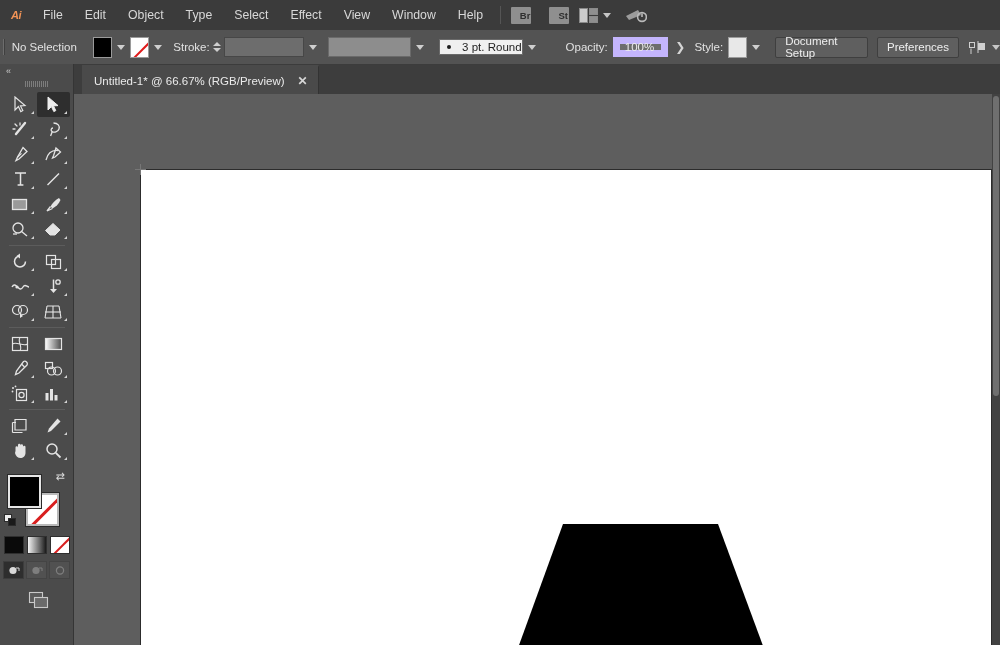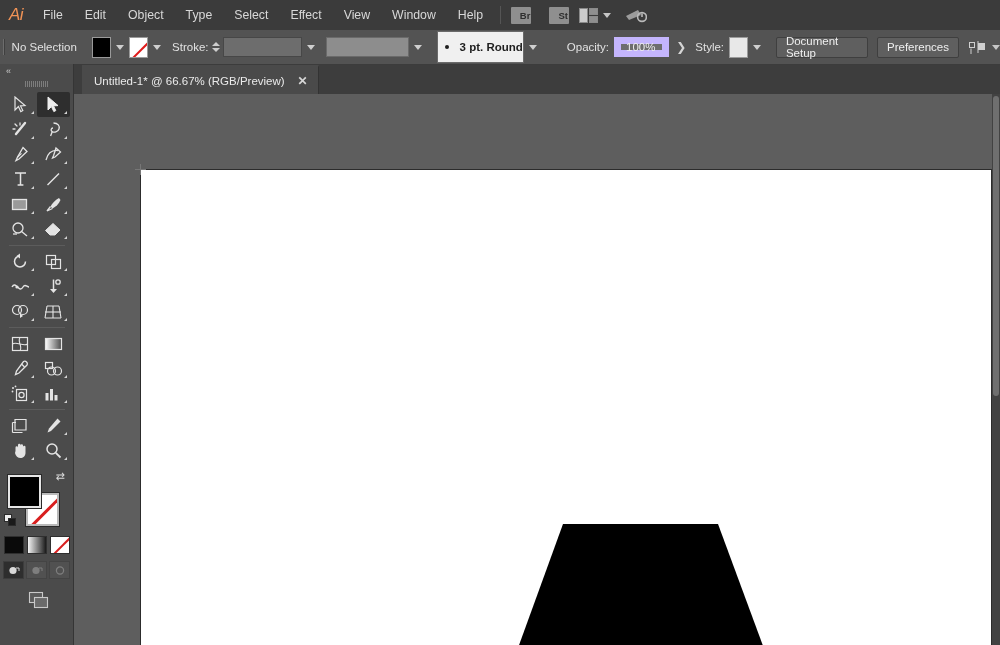--- a/index.html
+++ b/index.html
@@ -14,21 +14,21 @@
 
   
   .menubar {
     position: absolute; left: 0; top: 0; width: 1000px; height: 30px;
     background: #3b3b3b;
     display: flex; align-items: center;
   }
   .ai-logo {
     width: 32px; height: 30px;
     display: flex; align-items: center; justify-content: center;
-    color: #f19356; font-size: 17px; font-weight: normal;
+    color: #f19356; font-size: 11px; font-weight: bold;
     font-style: italic; letter-spacing: -0.5px;
   }
   .menu-item {
     height: 30px; padding: 0 11px;
     display: flex; align-items: center;
     color: #d8d8d8; font-size: 12.3px; white-space: nowrap;
   }
   .menu-sep {
     width: 1px; height: 18px; background: #555; margin: 0 6px;
   }
@@ -90,24 +90,24 @@
   .field {
     height: 20px; background: #6d6d6d;
     border: 1px solid #474747;
     display: flex; align-items: center;
     color: #ececec; font-size: 11.5px;
     padding: 0 5px;
   }
   .field-wide { width: 92px; }
   .field-profile { width: 96px; background: #8d8d8d; border-color:#6a6a6a; }
   .brush-field {
-    width: 96px; height: 32px; background: #f0f0f0;
+    width: 96px; height: 16px; background: #f0f0f0;
     border: 1px solid #6a6a6a;
     display: flex; align-items: center;
-    color: #1e1e1e; font-size: 11.5px; white-space: nowrap; font-weight: bold;
+    color: #1e1e1e; font-size: 11.5px; white-space: nowrap;
   }
   .brush-dot {
     width: 4px; height: 4px; border-radius: 50%;
     background: #1e1e1e; margin: 0 11px 0 7px;
   }
   .opacity-field {
     width: 62px; height: 20px; background: #6d6d6d; border: 7px solid #c4b5fd;
     color: #ececec; font-size: 11.5px;
     display: flex; align-items: center; padding-left: 5px;
   }

